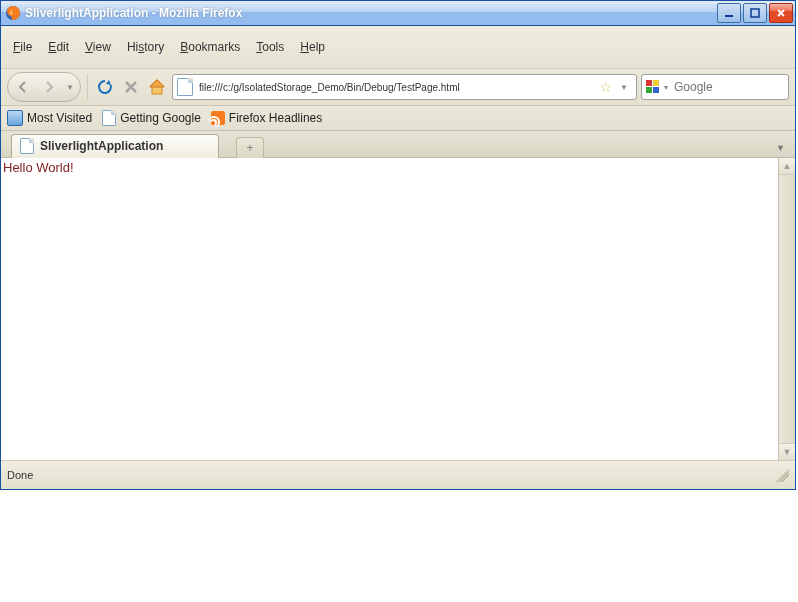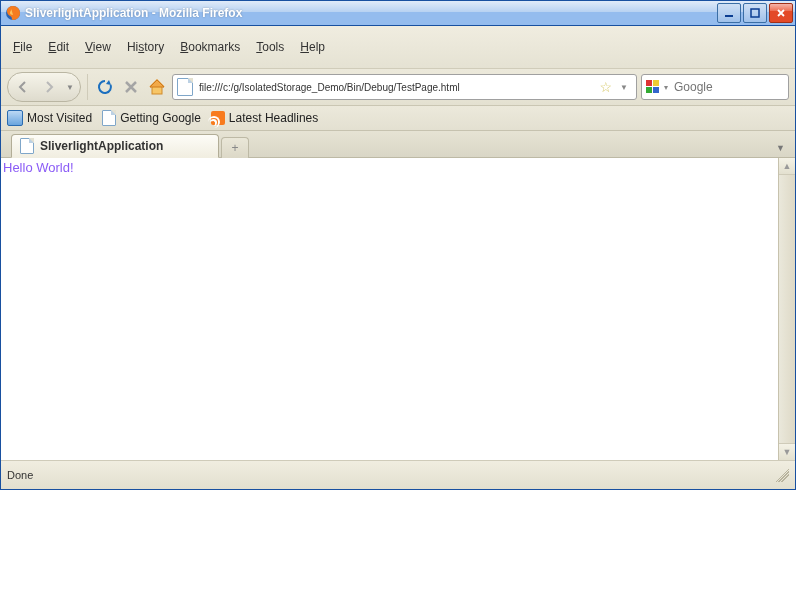--- a/index.html
+++ b/index.html
@@ -200,21 +200,21 @@
     height:22px;
     min-width:190px;
     background:linear-gradient(to bottom,#fdfcf7,#f1eee1);
     border:1px solid #b2ad97;
     border-bottom:1px solid #f1eee1;
     border-top-left-radius:4px;border-top-right-radius:4px;
     display:flex;align-items:center;gap:6px;
     padding:0 8px;
     font-weight:bold;
     color:#333;
-    margin-right:2px;
+    margin-right:17px;
     position:relative;
     top:1px;
   }
   .newtab{
     width:26px;height:20px;
     background:linear-gradient(to bottom,#eae7d8,#dcd8c7);
     border:1px solid #bdb9a5;
     border-bottom:none;
     border-top-left-radius:4px;border-top-right-radius:4px;
     display:flex;align-items:center;justify-content:center;
@@ -231,21 +231,21 @@
   .content{
     flex:1;
     background:#fff;
     position:relative;
     overflow:auto;
   }
   .content .page-text{
     position:absolute;
     left:2px; top:2px;
     font-size:13px;
-    color:#8b5cf6;
+    color:#7f1d1d;
     font-family: "Segoe UI", Arial, sans-serif;
   }
   
   .vscroll {
     position:absolute; right:0; top:0; bottom:0;
     width:16px;
     background:linear-gradient(to right,#eae8db,#ded9c6);
     border-left:1px solid #c7c2ad;
   }
   .vscroll .arr{
@@ -374,21 +374,21 @@
     <div class="bmitem">
       <span class="blu-icon"></span>
       <span>Most Visited</span>
     </div>
     <div class="bmitem">
       <span class="page-doc-icon" style="width:12px;height:14px"></span>
       <span>Getting Google</span>
     </div>
     <div class="bmitem">
       <span class="rss-icon"></span>
-      <span>Latest Headlines</span>
+      <span>Firefox Headlines</span>
     </div>
   </div>
 
   <div class="tabstrip">
     <div class="tab">
       <span class="page-doc-icon" style="width:12px;height:14px"></span>
       <span>SliverlightApplication</span>
     </div>
     <div class="newtab">+</div>
     <div class="right-chev">▼</div>

